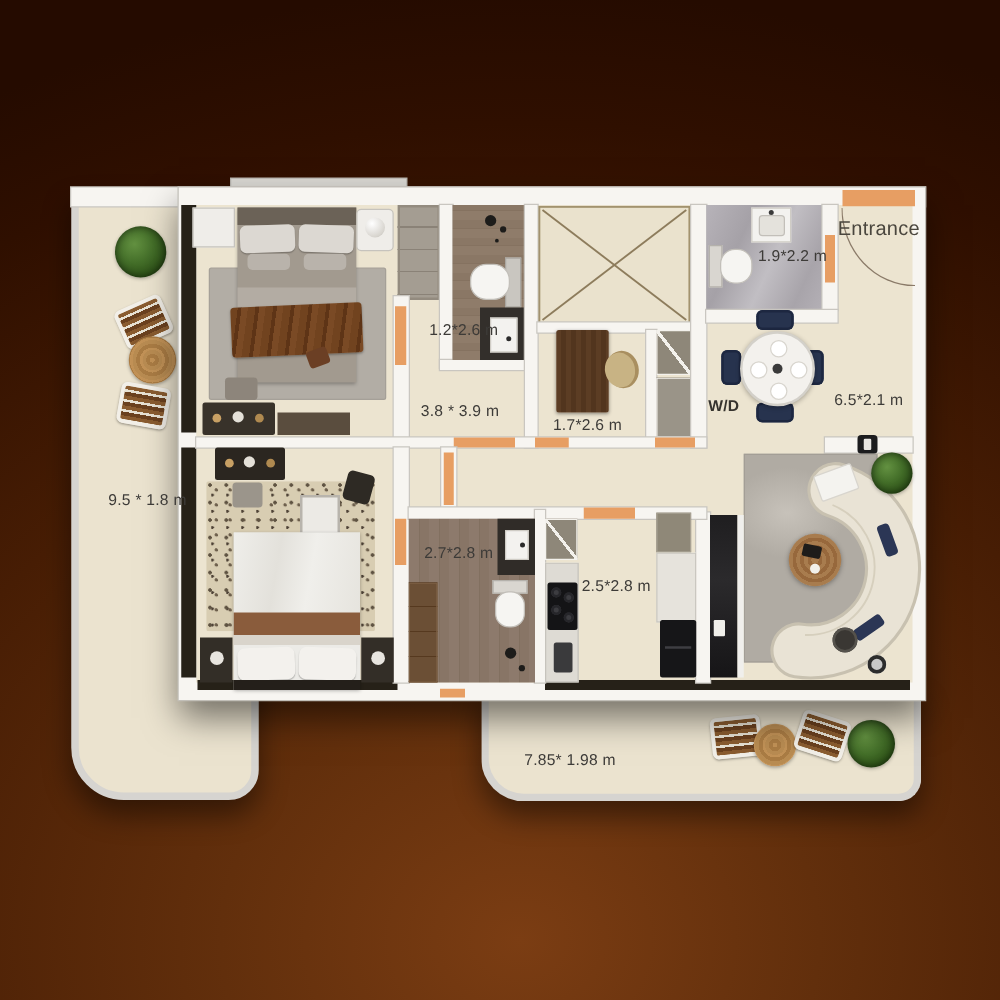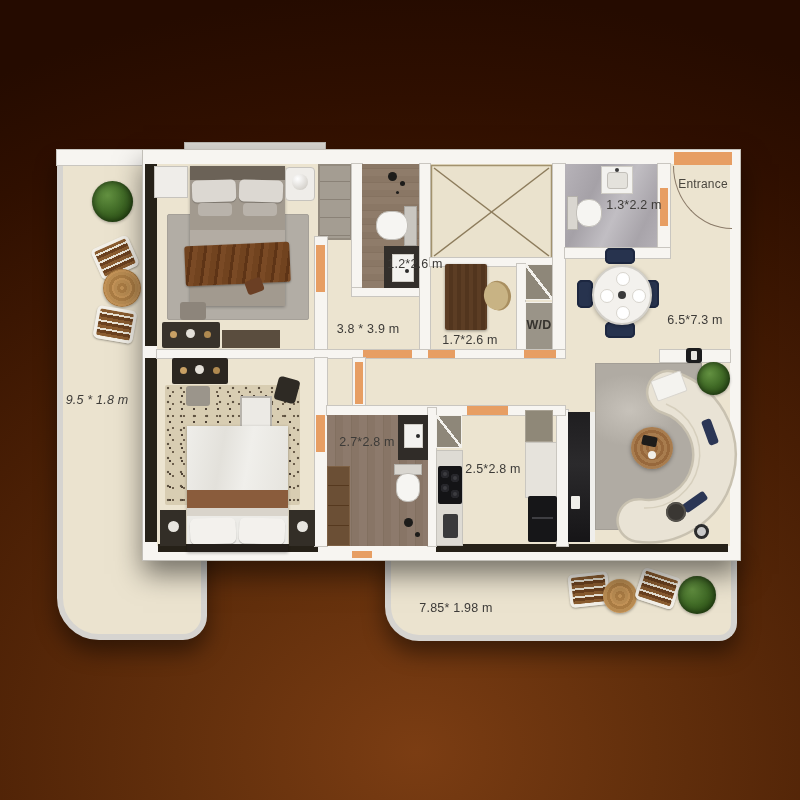--- a/index.html
+++ b/index.html
@@ -7,22 +7,22 @@
     background:
       radial-gradient(115% 95% at 52% 94%, #7b3d13 0%, #622f0c 26%, #471d04 58%, #2f0f00 86%, #250b00 100%);
     font-family:"Liberation Sans", sans-serif;}
   .a{position:absolute;}
   .wallw{background:#f7f5f1;box-shadow:0 0 0 1px #c9c6c0;}
   .floor{background:#ece4d0;}
   .orange{background:#e79e63;}
   .glass{background:#262118;}
   .lbl{position:absolute;transform:translate(-50%,-50%);font-size:12.5px;color:#3d3b38;
        white-space:nowrap;letter-spacing:.2px;}
-  .lbl.small{font-size:12px;color:#4a463e;}
-  .lbl.wd{font-size:12.5px;font-weight:bold;color:#36332e;}
+  .lbl.small{font-size:16px;color:#4a463e;}
+  .lbl.wd{font-size:12.5px;font-weight:bold;color:#36332e;margin-left:40px;}
   .balcony{background:#ebe3cf;border:6px solid #d6d4d0;box-shadow:0 12px 22px rgba(0,0,0,.45);}
   .plant{border-radius:50%;
     background:radial-gradient(circle at 38% 35%, #639141 0%, #45702a 40%, #2f5419 72%, #24430f 100%);
     box-shadow:inset 0 0 7px rgba(0,0,0,.55), 0 1px 3px rgba(0,0,0,.3);}
   .stripchair{border:3px solid #f2efe8;border-radius:5px;
     background:repeating-linear-gradient(180deg,#8a5c30 0 3px,#e8e2d4 3px 5px,#6b411f 5px 8px);
     box-shadow:0 1px 2px rgba(0,0,0,.35);}
   .woodtable{border-radius:50%;
     background:repeating-radial-gradient(circle at 50% 50%, #c29257 0 2px, #aa7c44 2px 5px, #b98c52 5px 8px);
     box-shadow:0 1px 3px rgba(0,0,0,.35);}
@@ -244,25 +244,25 @@
     <div class="a" style="left:52px;top:92px;width:46px;height:26px;background:#f3f1ed;border-radius:6px;transform:rotate(2deg);box-shadow:0 1px 1px rgba(0,0,0,.25);"></div>
     <div class="a" style="left:0;top:118px;width:101px;height:8px;background:#241f1a;"></div>
   </div>
   <div class="a" style="left:160px;top:510px;width:26px;height:36px;background:#332e27;">
     <div class="a" style="left:8px;top:11px;width:11px;height:11px;border-radius:50%;background:#e8e5df;"></div>
   </div>
   <div class="a" style="left:289px;top:510px;width:26px;height:36px;background:#332e27;">
     <div class="a" style="left:8px;top:11px;width:11px;height:11px;border-radius:50%;background:#e8e5df;"></div>
   </div>
 
-  <div class="lbl" style="left:97px;top:400px;font-style:italic;">9.5 * 1.8 m</div>
+  <div class="lbl" style="left:118px;top:400px;">9.5 * 1.8 m</div>
   <div class="lbl" style="left:368px;top:329px;">3.8 * 3.9 m</div>
-  <div class="lbl" style="left:371px;top:264px;margin-left:44px;">1.2*2.6 m</div>
+  <div class="lbl" style="left:371px;top:264px;">1.2*2.6 m</div>
   <div class="lbl" style="left:470px;top:340px;">1.7*2.6 m</div>
   <div class="lbl wd" style="left:539px;top:325px;">W/D</div>
-  <div class="lbl" style="left:634px;top:205px;">1.3*2.2 m</div>
+  <div class="lbl" style="left:634px;top:205px;">1.9*2.2 m</div>
   <div class="lbl small" style="left:703px;top:184px;">Entrance</div>
-  <div class="lbl" style="left:695px;top:320px;">6.5*7.3 m</div>
+  <div class="lbl" style="left:695px;top:320px;">6.5*2.1 m</div>
   <div class="lbl" style="left:367px;top:442px;">2.7*2.8 m</div>
   <div class="lbl" style="left:493px;top:469px;">2.5*2.8 m</div>
   <div class="lbl" style="left:456px;top:608px;">7.85* 1.98 m</div>
 
 </div>
 
 </body></html>

